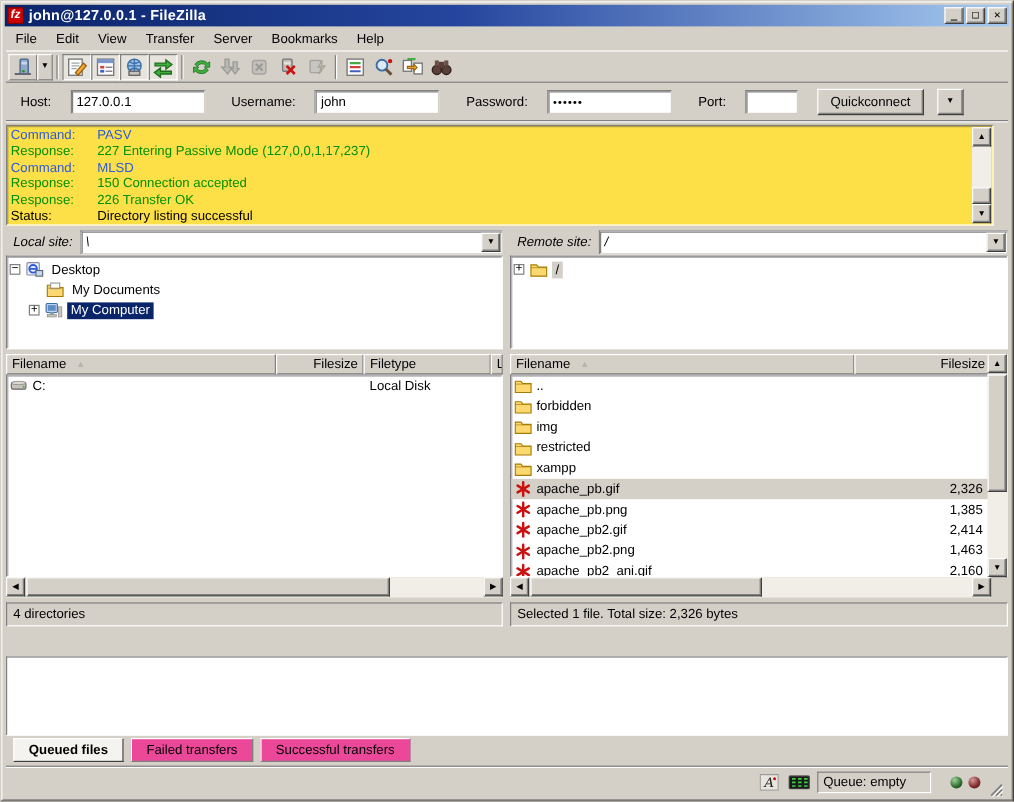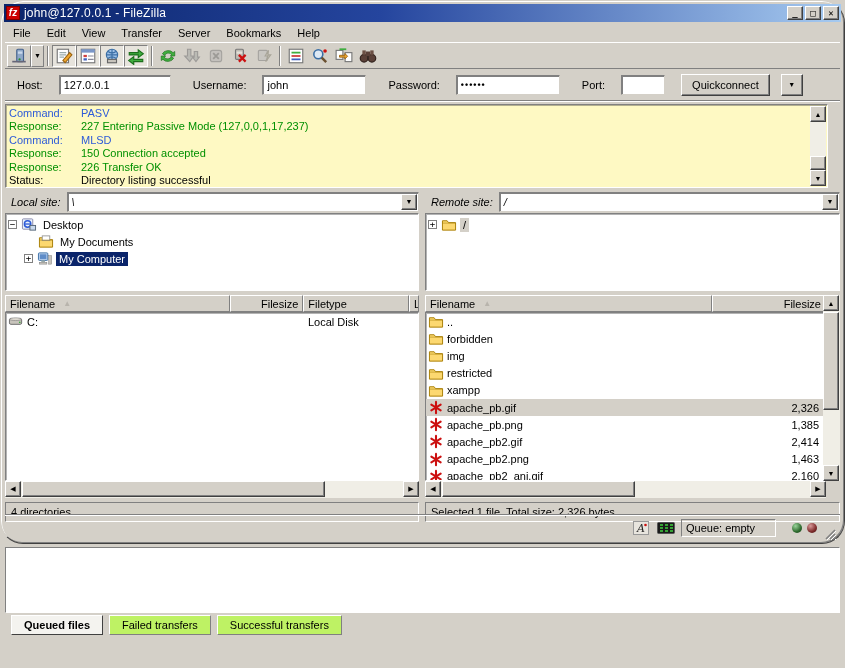--- a/index.html
+++ b/index.html
@@ -1,32 +1,32 @@
 <!DOCTYPE html>
 <html><head>
 <meta charset="utf-8">
 <style>
   * { margin:0; padding:0; box-sizing:border-box; }
   html,body { width:845px; height:668px; overflow:hidden; }
   body { font-family:"Liberation Sans","DejaVu Sans",sans-serif; font-size:11px; color:#000; background:#D4D0C8; }
-  .window { position:relative; width:845px; height:544px; background:#D4D0C8;
+  .window { position:relative; width:845px; height:668px; background:#D4D0C8;
     border-top:1px solid #D4D0C8; border-left:1px solid #D4D0C8;
     border-right:1px solid #404040; border-bottom:1px solid #404040;
-    box-shadow: inset 1px 1px 0 #fff, inset -1px -1px 0 #808080; border-radius: 23px; }
+    box-shadow: inset 1px 1px 0 #fff, inset -1px -1px 0 #808080; }
   .raised { border:1px solid; border-color:#fff #404040 #404040 #fff; box-shadow: inset -1px -1px 0 #808080; background:#D4D0C8; }
   .sunken { border:1px solid; border-color:#808080 #fff #fff #808080; box-shadow: inset 1px 1px 0 #40404066; }
   .field  { background:#fff; border:1px solid; border-color:#808080 #D4D0C8 #D4D0C8 #808080; box-shadow: inset 1px 1px 0 #404040AA; }
 
   
   .titlebar { position:absolute; left:3px; top:3px; right:3px; height:18px;
     background:linear-gradient(90deg,#0A246A 0%,#25459E 45%,#A6CAF0 100%);
     display:flex; align-items:center; padding:0 2px; }
   .fz-icon { width:14px; height:14px; background:#CC0000; border:1px solid #7d0000; color:#fff;
     font-weight:bold; font-size:10px; line-height:12px; text-align:center; margin-right:4px; font-style:italic; }
-  .title-text { color:#fff; font-weight:normal; font-size:12px; letter-spacing:.2px; }
+  .title-text { color:#fff; font-weight:bold; font-size:12px; letter-spacing:.2px; }
   .tb-ctrls { margin-left:auto; display:flex; gap:2px; }
   .ctl { width:16px; height:14px; font-size:9px; line-height:12px; text-align:center; font-weight:bold; font-family:"DejaVu Sans Mono",monospace; }
 
   
   .menubar { position:absolute; left:4px; top:22px; right:4px; height:19px; display:flex; align-items:center; }
   .menu-item { padding:2px 8px; cursor:default;text-align:right; }
 
   
   .toolbar { position:absolute; left:4px; top:41px; right:4px; height:27px; display:flex; align-items:center; padding-left:2px;
     border-top:1px solid #fff; border-bottom:1px solid #808080; }
@@ -39,21 +39,21 @@
 
   
   .quickbar { position:absolute; left:4px; top:68px; right:4px; height:32px; display:flex; align-items:center; gap:16px; padding-left:6px;
     border-bottom:1px solid #808080; box-shadow:0 1px 0 #fff; }
   .q-label { margin-left:6px; }
   .q-input { height:20px; padding:2px 4px; font-size:11px; }
   .btn { height:22px; padding:2px 10px; background:#D4D0C8; border:1px solid; border-color:#fff #404040 #404040 #fff; box-shadow: inset -1px -1px 0 #808080; font-size:11px; }
   .btn-dd { width:16px; height:22px; display:flex; align-items:center; justify-content:center; font-size:7px; }
 
   
-  .log { position:absolute; left:4px; top:103px; right:16px; height:84px; background:#fef9c3; }
+  .log { position:absolute; left:4px; top:103px; right:16px; height:84px; background:#fde047; }
   .log-inner { position:absolute; inset:1px 17px 1px 1px; padding:1px 2px; overflow:hidden; }
   .log-line { display:flex; line-height:13.4px; white-space:pre; }
   .log-label { width:72px; flex:0 0 72px; }
   .c-command { color:#2E5BD8; } .c-response { color:#009000; } .c-status { color:#000; }
 
   
   .vsb { position:absolute; top:1px; right:1px; bottom:1px; width:16px; background:#F0EEE6; }
   .sb-btn { position:absolute; left:0; width:16px; height:16px; background:#D4D0C8; border:1px solid; border-color:#fff #404040 #404040 #fff; box-shadow:inset -1px -1px 0 #808080; font-size:7px; display:flex; align-items:center; justify-content:center; color:#000; }
   .sb-thumb { position:absolute; left:0; width:16px; background:#D4D0C8; border:1px solid; border-color:#fff #404040 #404040 #fff; box-shadow:inset -1px -1px 0 #808080; }
   .hsb { position:absolute; left:0; right:0; height:17px; background:#F0EEE6; }
@@ -81,21 +81,21 @@
   .lrow { display:flex; align-items:center; height:17.2px; white-space:nowrap; }
   .lrow .name { display:flex; align-items:center; overflow:hidden; }
   .lrow .size { text-align:right; padding-right:6px; }
   .ficon { width:16px; height:15px; margin:0 3px 0 2px; flex:0 0 16px; }
   .status-panel { position:absolute; top:501px; height:20px; display:flex; align-items:center; padding:0 5px; border:1px solid; border-color:#808080 #fff #fff #808080; }
 
   
   .q-header { position:absolute; left:4px; top:528px; right:4px; height:18px; display:flex; }
   .q-body { position:absolute; left:4px; top:546px; right:4px; height:66px; background:#fff; border:1px solid; border-color:#808080 #fff #fff #808080; }
   .tabs { position:absolute; left:8px; top:614px; right:4px; height:22px; display:flex; align-items:flex-start; gap:6px; padding-left:2px; }
-  .tab { height:20px; padding:3px 12px 0; border:1px solid; border-color:#fff #808080 #808080 #fff; background:#bef264; border-bottom-color:#808080; }
+  .tab { height:20px; padding:3px 12px 0; border:1px solid; border-color:#fff #808080 #808080 #fff; background:#ec4899; border-bottom-color:#808080; }
   .tab.active { background:#F4F3EF; font-weight:bold; border-color:#fff #404040 #404040 #fff; }
 
   
   .statusbar { position:absolute; left:4px; right:4px; bottom:3px; height:26px; border-top:1px solid #808080; box-shadow:0 1px 0 #fff inset; display:flex; align-items:center; justify-content:flex-end; gap:5px; padding:0 4px; }
   .sb-icon { width:20px; height:16px; display:flex; align-items:center; justify-content:center; }
   .queue-status { width:95px; height:18px; border:1px solid; border-color:#808080 #fff #fff #808080; padding:2px 4px; }
   .led { width:10px; height:10px; border-radius:50%; }
   .led-green { background:radial-gradient(circle at 35% 30%, #9BD49B, #2E6B2E 60%, #173B17); }
   .led-red { background:radial-gradient(circle at 35% 30%, #D99A9A, #7E2B2B 60%, #3E1212); }
   .grip { width:14px; height:14px; align-self:flex-end; }

